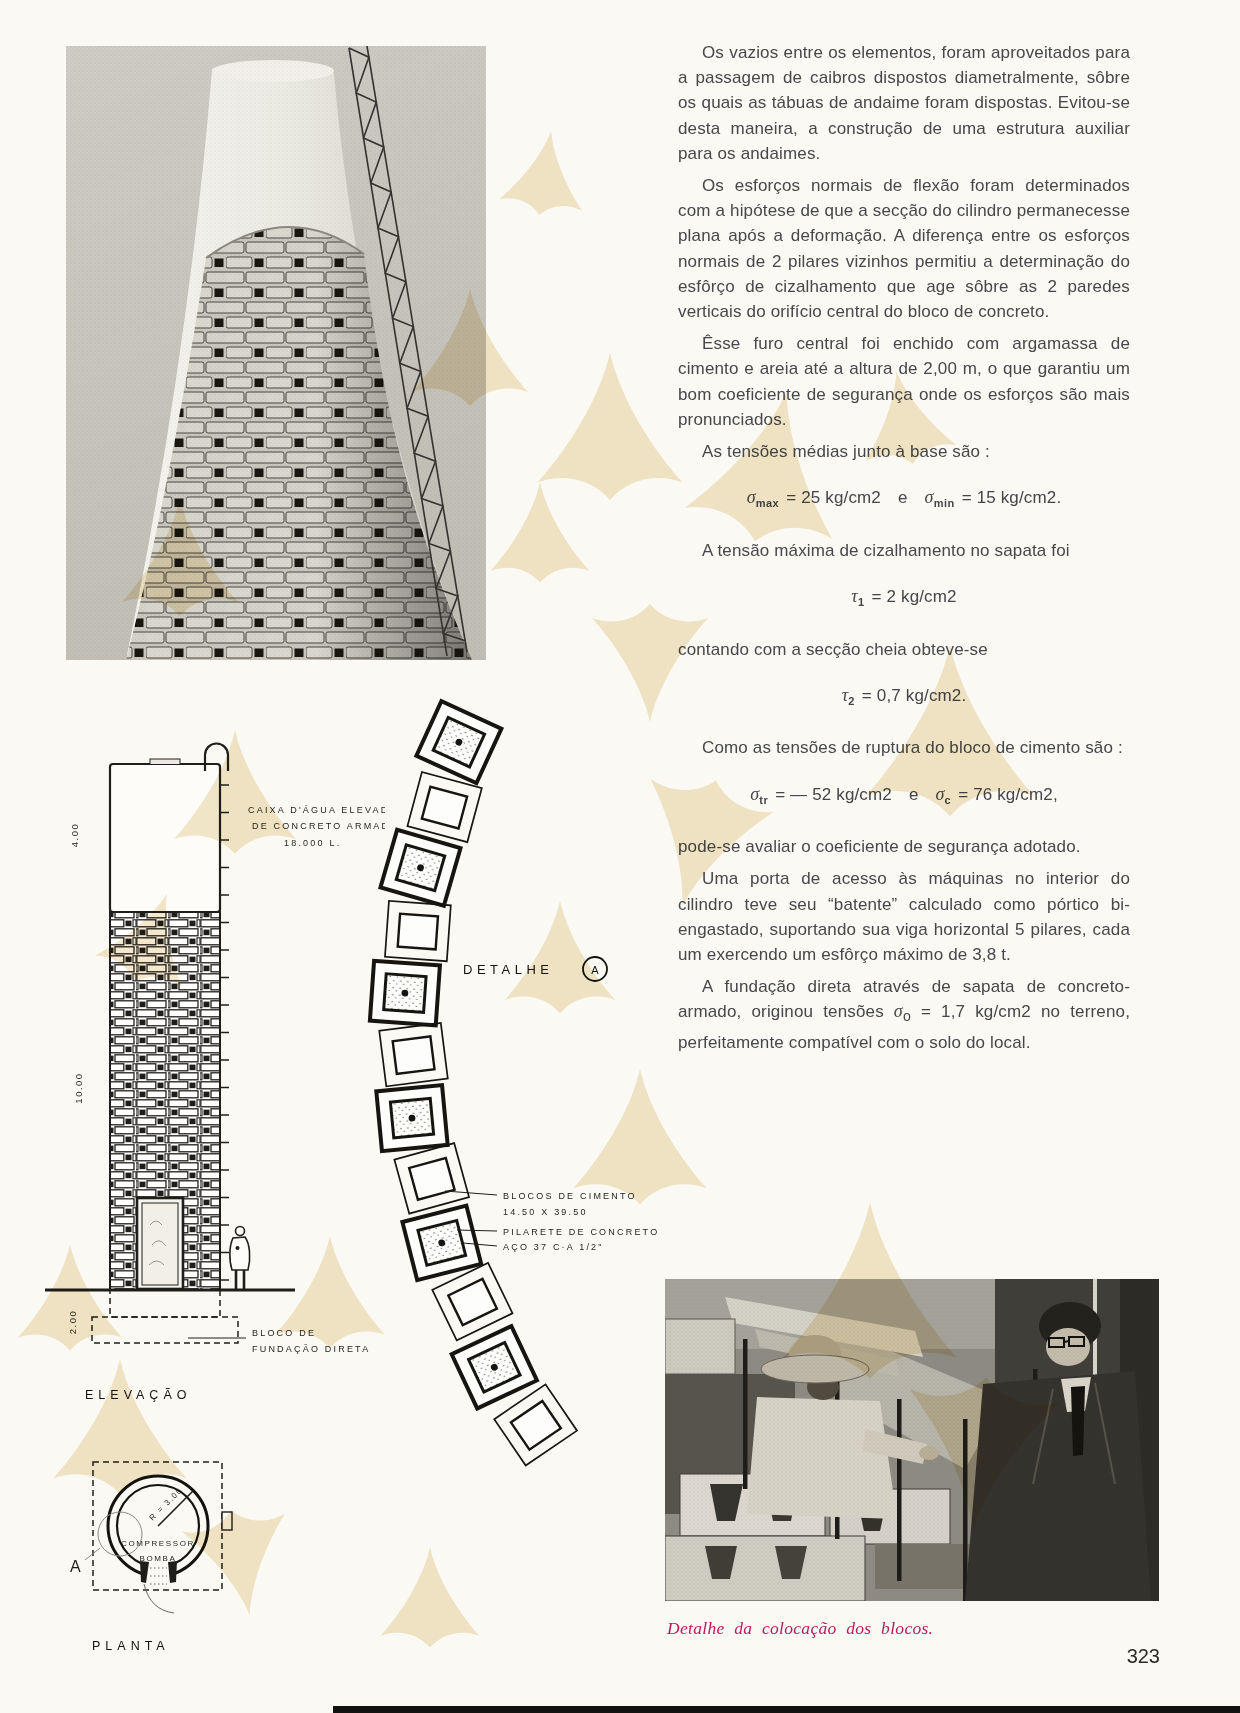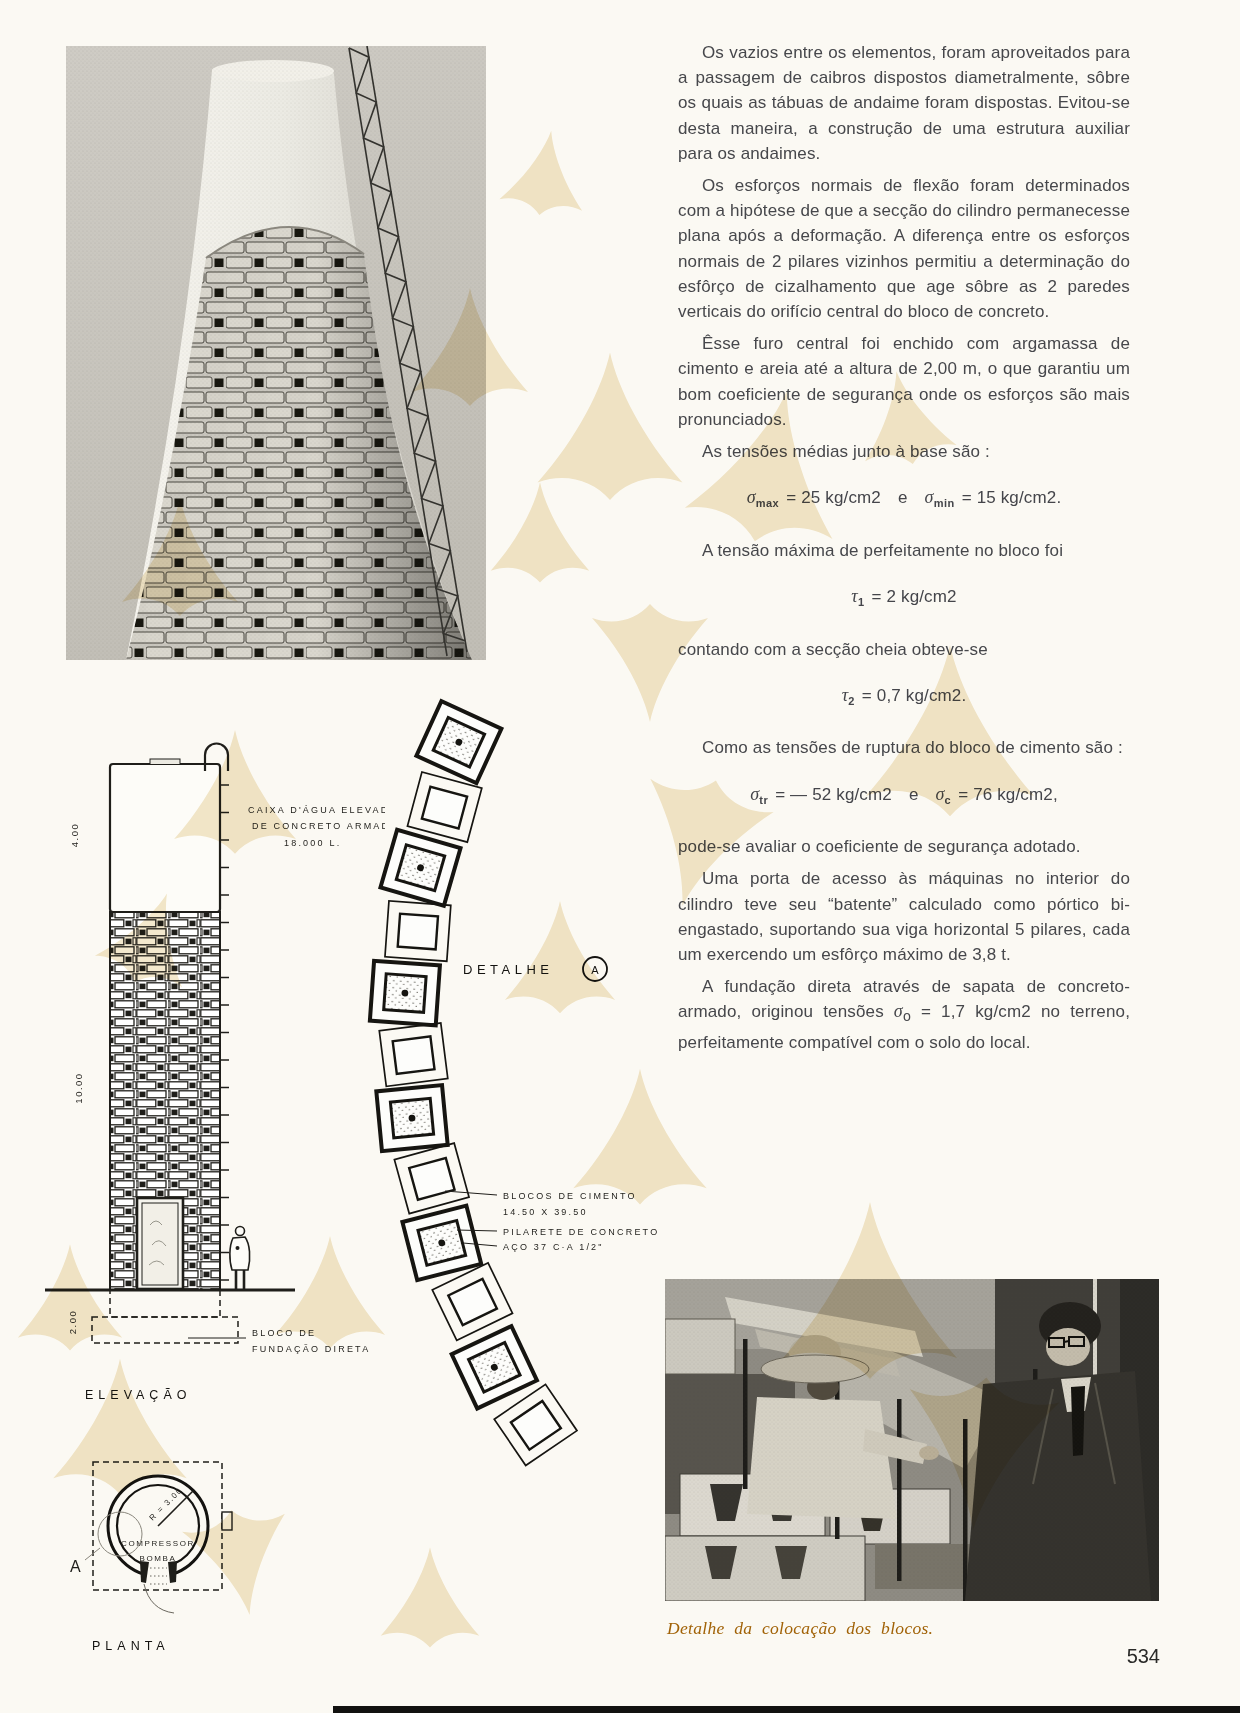--- a/index.html
+++ b/index.html
@@ -28,21 +28,21 @@
   .col p{margin:0 0 7px 0;text-indent:24px;}
   .col p.noindent{text-indent:0;}
   .formula{margin:21px 0;text-align:center;text-indent:0;color:#44454a;}
   .fsym{font-family:"Liberation Serif",serif;font-style:italic;font-size:18px;}
   .formula sub{font-size:11px;letter-spacing:0.5px;font-weight:bold;}
   .fmid{margin-left:7px;}
   .fconj{margin:0 17px;}
   
   .caption{position:absolute;left:667px;top:1618px;width:520px;z-index:3;
            font-family:"Liberation Serif",serif;font-style:italic;font-size:17.5px;
-           color:#a16207;word-spacing:5px;letter-spacing:0.3px;}
+           color:#be185d;word-spacing:5px;letter-spacing:0.3px;}
   .pageno{position:absolute;left:1080px;top:1645px;width:80px;text-align:right;z-index:3;
           font-size:20px;color:#2a2a28;}
   .scan-strip{position:absolute;left:333px;top:1706px;width:907px;height:7px;background:#121210;z-index:6;}
 </style>
 </head>
 <body>
 
 <div class="page">
 
   <svg class="photo-top" viewBox="0 0 420 614">
@@ -274,21 +274,21 @@
   </svg>
 
   <div class="col">
     <p>Os vazios entre os elementos, foram aproveitados para a passagem de caibros dispostos diametralmente, sôbre os quais as tábuas de andaime foram dispostas. Evitou-se desta maneira, a construção de uma estrutura auxiliar para os andaimes.</p>
     <p>Os esforços normais de flexão foram determinados com a hipótese de que a secção do cilindro permanecesse plana após a deformação. A diferença entre os esforços normais de 2 pilares vizinhos permitiu a determinação do esfôrço de cizalhamento que age sôbre as 2 paredes verticais do orifício central do bloco de concreto.</p>
     <p>Êsse furo central foi enchido com argamassa de cimento e areia até a altura de 2,00 m, o que garantiu um bom coeficiente de segurança onde os esforços são mais pronunciados.</p>
     <p>As tensões médias junto à base são :</p>
     <div class="formula">
       <span class="fsym">σ</span><sub>max</sub><span class="fmid">= 25 kg/cm2</span><span class="fconj">e</span><span class="fsym">σ</span><sub>min</sub><span class="fmid">= 15 kg/cm2.</span>
     </div>
-    <p>A tensão máxima de perfeitamente no bloco foi</p>
+    <p>A tensão máxima de cizalhamento no sapata foi</p>
     <div class="formula">
       <span class="fsym">τ</span><sub>1</sub><span class="fmid">= 2 kg/cm2</span>
     </div>
     <p class="noindent">contando com a secção cheia obteve-se</p>
     <div class="formula">
       <span class="fsym">τ</span><sub>2</sub><span class="fmid">= 0,7 kg/cm2.</span>
     </div>
     <p>Como as tensões de ruptura do bloco de cimento são :</p>
     <div class="formula">
       <span class="fsym">σ</span><sub>tr</sub><span class="fmid">= — 52 kg/cm2</span><span class="fconj">e</span><span class="fsym">σ</span><sub>c</sub><span class="fmid">= 76 kg/cm2,</span>
@@ -352,21 +352,21 @@
       <g stroke="#100f0c" stroke-width="2" fill="none">
         <rect x="384" y="59" width="15" height="9"></rect>
         <rect x="404" y="58" width="15" height="9"></rect>
         <line x1="399" y1="63" x2="404" y2="62"></line>
       </g>
     </g>
     <rect x="0" y="0" width="494" height="322" fill="url(#dots)"></rect>
   </svg>
 
   <div class="caption">Detalhe da colocação dos blocos.</div>
-  <div class="pageno">534</div>
+  <div class="pageno">323</div>
   <div class="scan-strip"></div>
 
   <svg class="watermarks" viewBox="0 0 1240 1713">
     <defs>
       <path id="wm" d="M0,-62 C6,-34 26,6 58,42 C36,34 14,40 0,56 C-14,40 -36,34 -58,42 C-26,6 -6,-34 0,-62 Z"></path>
     </defs>
     <g fill="#f3e8cd">
       <use href="#wm" transform="translate(470,350) scale(1.0)"></use>
       <use href="#wm" transform="translate(545,175) scale(0.72) rotate(8)"></use>
       <use href="#wm" transform="translate(610,430) scale(1.25)"></use>

